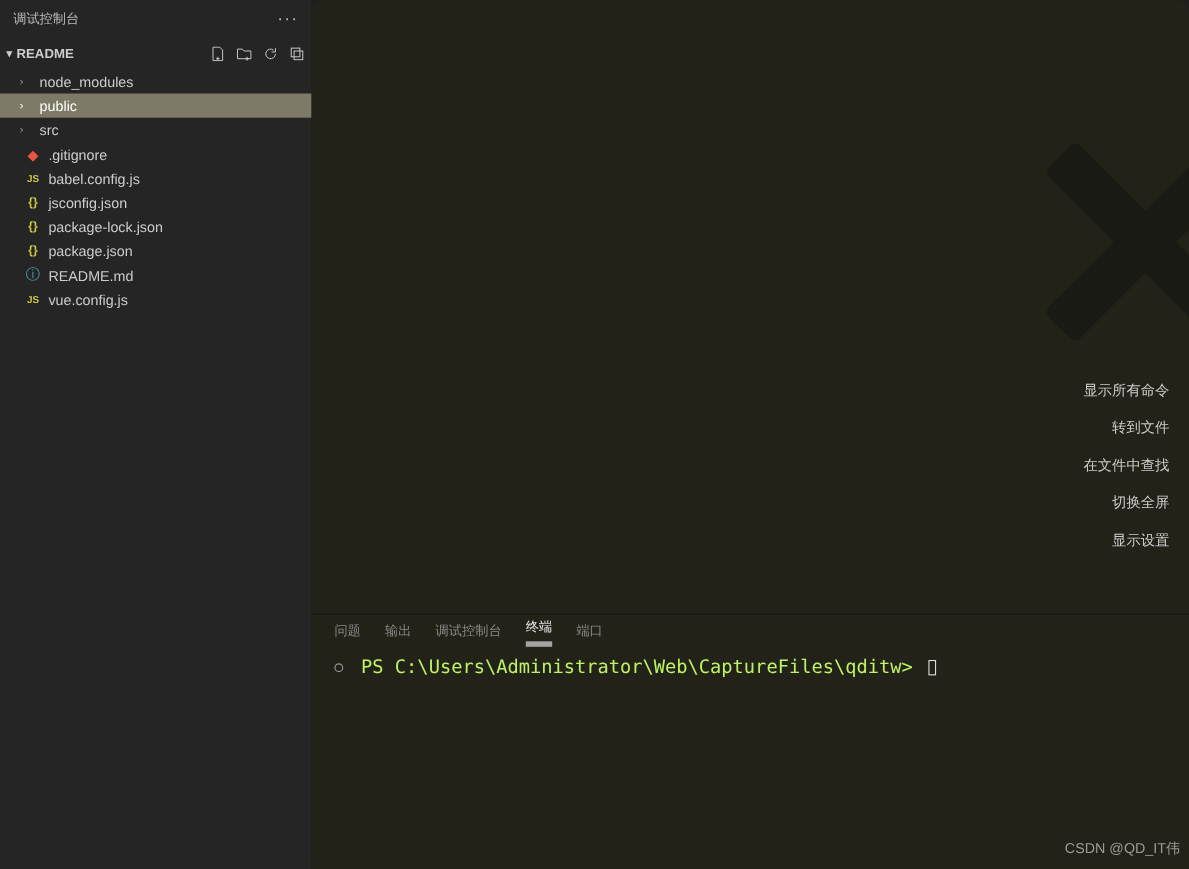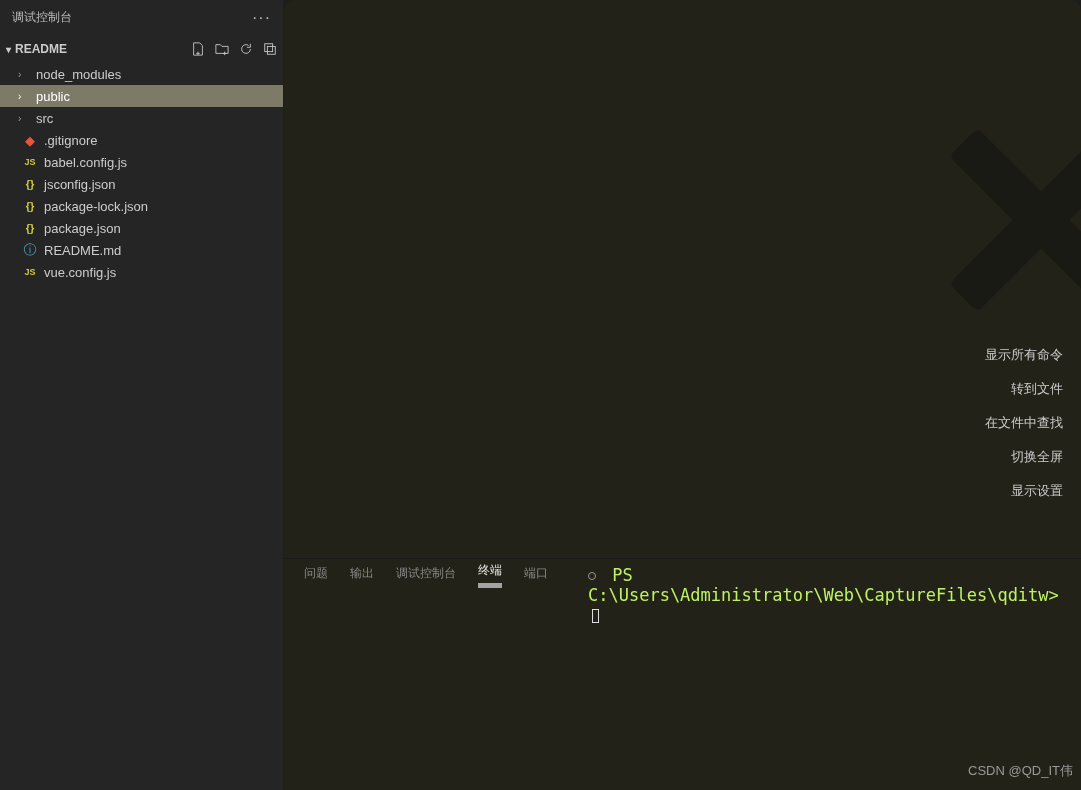--- a/index.html
+++ b/index.html
@@ -123,21 +123,21 @@
       gap: 16px;
       font-size: 13px;
       color: #cccccc;
       text-align: right;
     }
     .panel {
       height: 232px;
       border-top: 1px solid #1a1a1a;
       background: #222218;
       display: flex;
-      flex-direction: row;
+      flex-direction: column;
       margin-top: 16px;
     }
     .panel-tabs {
       height: 32px;
       display: flex;
       align-items: center;
       gap: 22px;
       padding: 0 20px;
       font-size: 12px;
       color: #888;

